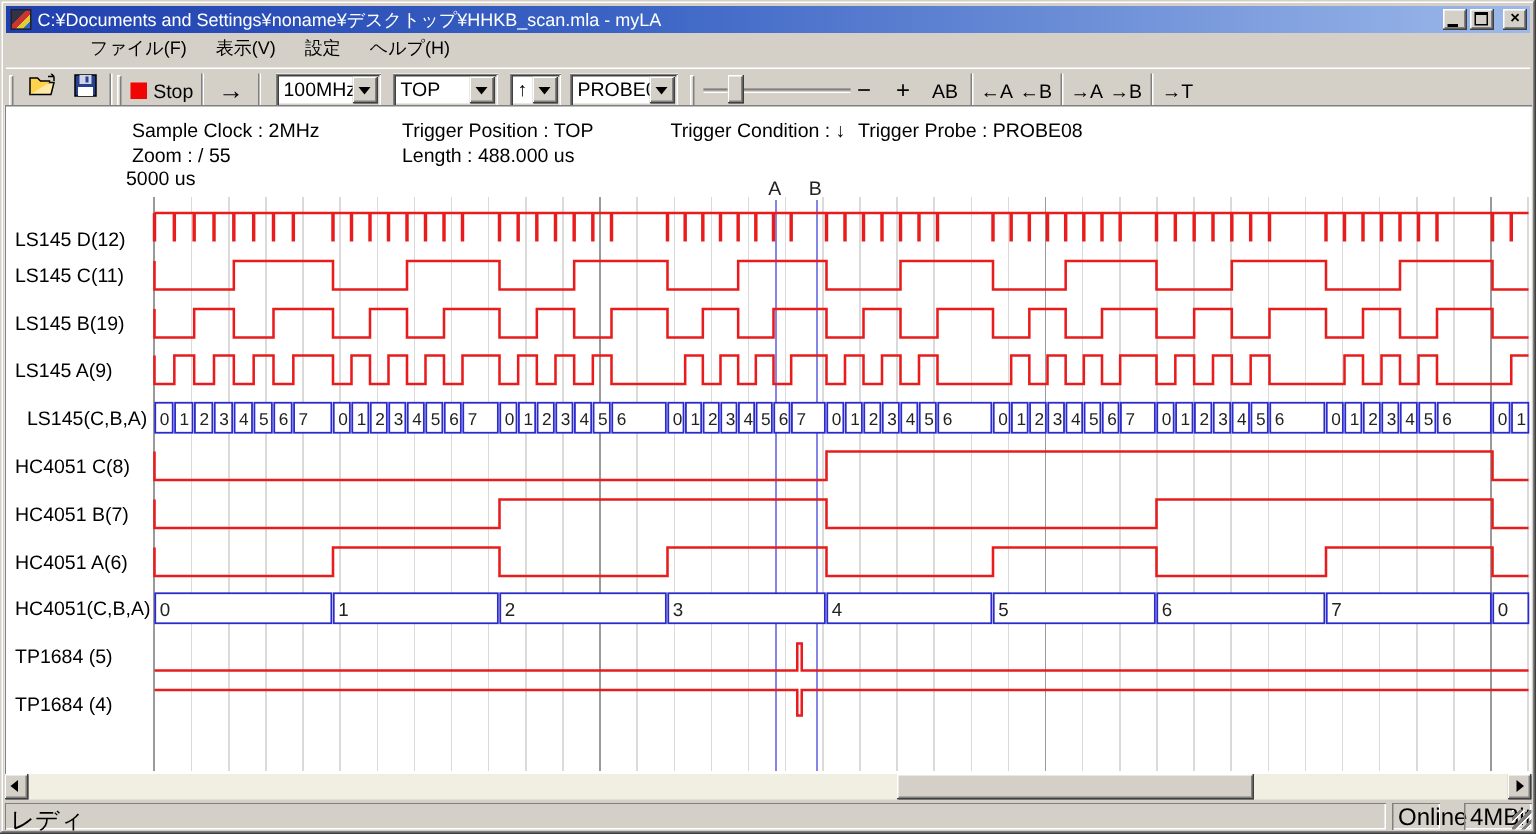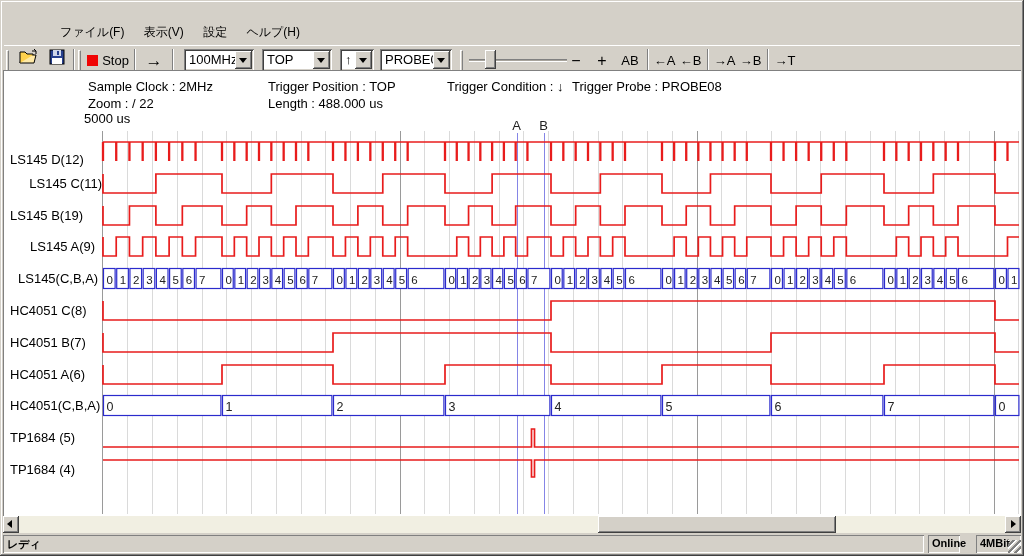--- a/index.html
+++ b/index.html
@@ -53,30 +53,41 @@
   .hscroll{position:absolute;left:3px;top:516px;width:1018px;height:17px;
     background:#f1efe2;}
   .sb-btn{position:absolute;top:0;width:16px;height:17px;background:#d4d0c8;
     box-shadow: inset -1px -1px #404040, inset 1px 1px #fff, inset -2px -2px #808080;}
   .sb-btn .tri-l{position:absolute;left:4px;top:4px;border:4px solid transparent;border-right:5px solid #000;border-left:none;}
   .sb-btn .tri-r{position:absolute;left:6px;top:4px;border:4px solid transparent;border-left:5px solid #000;border-right:none;}
   .sb-thumb{position:absolute;top:0;height:17px;background:#d4d0c8;
     box-shadow: inset -1px -1px #404040, inset 1px 1px #fff, inset -2px -2px #808080;}
   
   .statusbar{position:absolute;left:3px;top:535px;width:1018px;height:19px;background:#d4d0c8;}
-  .sb-panel{position:absolute;top:0;height:18px;font-size:11px;color:#000;padding:2px 4px 0 4px;
-    box-shadow: inset 1px 1px #808080, inset -1px -1px #fff;white-space:nowrap;font-weight:bold;}
+  .sb-panel{position:absolute;top:0;height:18px;font-size:16px;color:#000;padding:2px 4px 0 4px;
+    box-shadow: inset 1px 1px #808080, inset -1px -1px #fff;white-space:nowrap;}
   .resize-grip{position:absolute;right:0;top:5px;width:13px;height:13px;
     background:repeating-linear-gradient(-45deg,transparent 0 2px,#ffffff 2px 3px,#808080 3px 5px);}
 </style>
 </head>
 <body>
 
 <div class="win">
 
+  <div class="titlebar">
+    <div class="app-icon"></div>
+    <div class="title-text">C:¥Documents and Settings¥noname¥デスクトップ¥HHKB_scan.mla - myLA</div>
+    <div class="tbtn">
+        <span class="glyph-min"></span>
+      </div>
+    <div class="tbtn">
+        <span class="glyph-max"></span>
+      </div>
+    <div class="tbtn close"><span>×</span></div>
+  </div>
 
   <div class="menubar">
     <span class="menu-item">ファイル(F)</span>
     <span class="menu-item">表示(V)</span>
     <span class="menu-item">設定</span>
     <span class="menu-item">ヘルプ(H)</span>
   </div>
 
   <div class="toolbar">
     <div class="tool-grip" style="left:2px"></div>
@@ -141,29 +152,29 @@
     <div class="tool-sep" style="left:763px"></div>
     <button class="flatbtn" style="left:768px;width:26px">→T</button>
   </div>
 
   <div class="client-bg"></div>
 
   <span class="info-text" style="left:88px;top:79px">Sample Clock : 2MHz</span>
   <span class="info-text" style="left:268px;top:79px">Trigger Position : TOP</span>
   <span class="info-text" style="left:447px;top:79px">Trigger Condition : ↓</span>
   <span class="info-text" style="left:572px;top:79px">Trigger Probe : PROBE08</span>
-  <span class="info-text" style="left:88px;top:96px">Zoom : /  22</span>
+  <span class="info-text" style="left:88px;top:96px">Zoom : /  55</span>
   <span class="info-text" style="left:268px;top:96px">Length : 488.000 us</span>
   <span class="info-text" style="left:84px;top:111px">5000 us</span>
 
   <div id="labels">
       <div class="channel-label" style="top: 152px;">LS145 D(12)</div>
-      <div class="channel-label" style="top: 176px; text-align: right;">LS145 C(11)</div>
+      <div class="channel-label" style="top: 176px;">LS145 C(11)</div>
       <div class="channel-label" style="top: 208px;">LS145 B(19)</div>
-      <div class="channel-label" style="top: 239px; margin-left: 20px;">LS145 A(9)</div>
+      <div class="channel-label" style="top: 239px;">LS145 A(9)</div>
       <div class="channel-label" style="top: 271px; margin-left: 8px;">LS145(C,B,A)</div>
       <div class="channel-label" style="top: 303px;">HC4051 C(8)</div>
       <div class="channel-label" style="top: 335px;">HC4051 B(7)</div>
       <div class="channel-label" style="top: 367px;">HC4051 A(6)</div>
       <div class="channel-label" style="top: 398px;">HC4051(C,B,A)</div>
       <div class="channel-label" style="top: 430px;">TP1684 (5)</div>
       <div class="channel-label" style="top: 462px;">TP1684 (4)</div>
     </div>
 
   <svg id="plot" width="1018" height="446" viewBox="3 70 1018 446">

